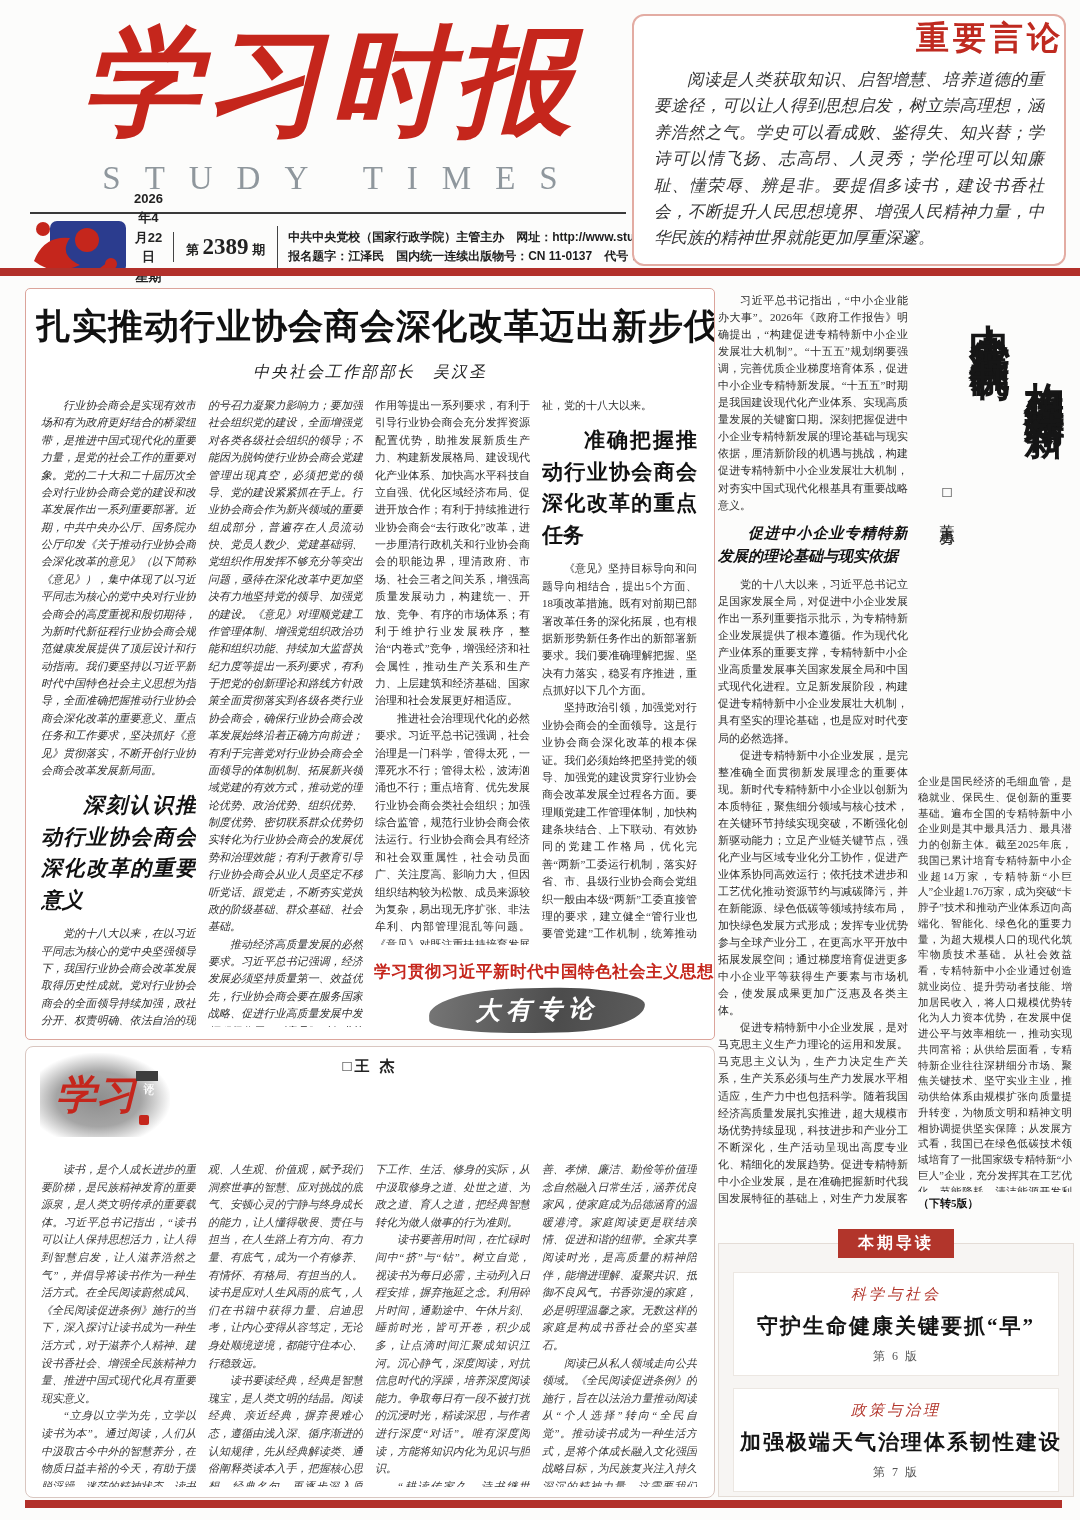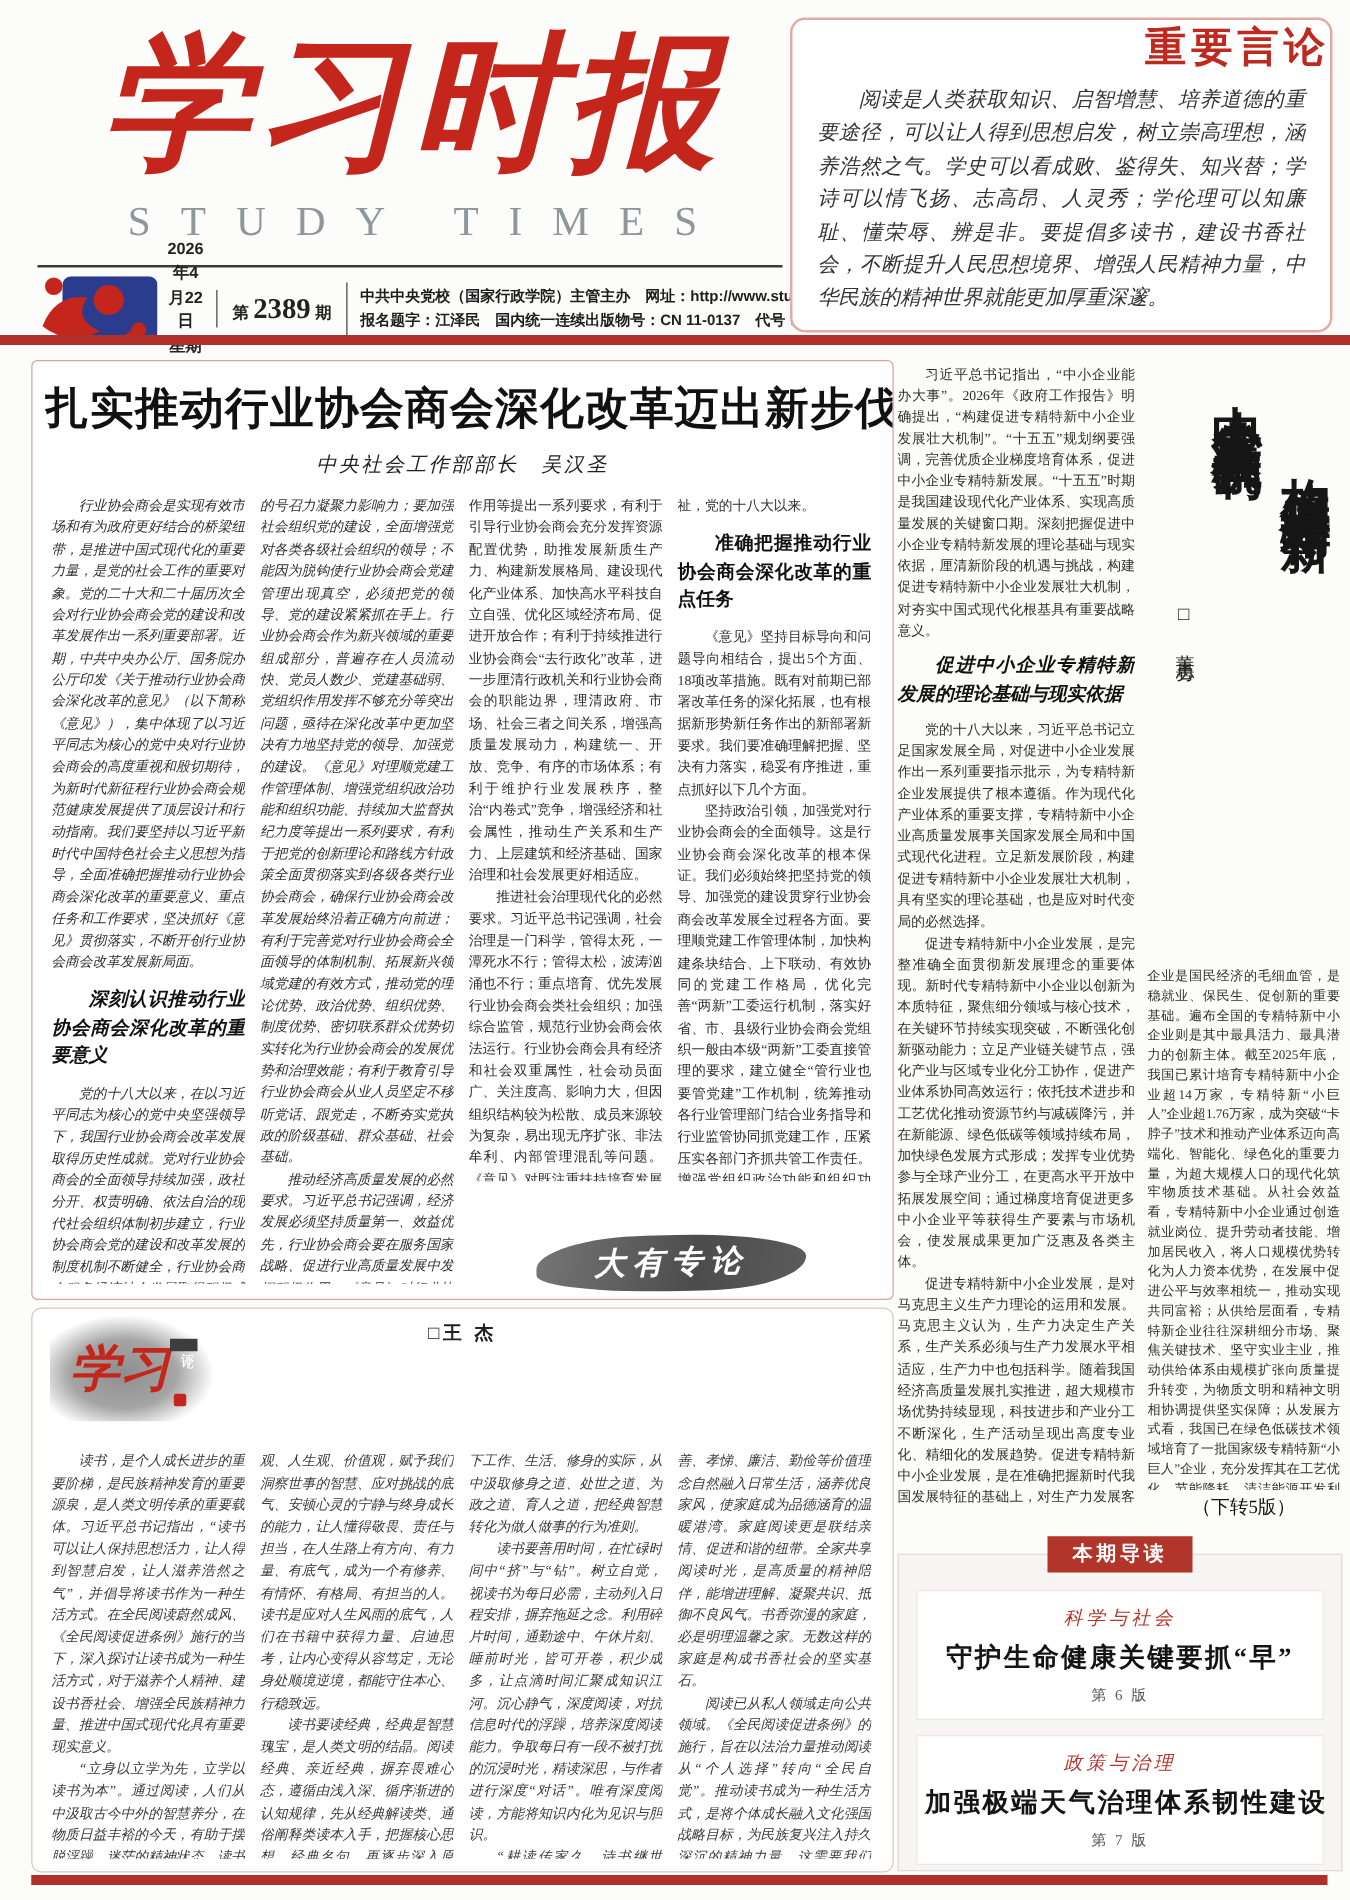--- a/index.html
+++ b/index.html
@@ -47,21 +47,21 @@
   .main-headline{margin:14px 10px 0 10px;text-align:center;font-size:35px;font-weight:900;color:#111;letter-spacing:1px;white-space:nowrap;}
   .main-byline{margin-top:12px;text-align:center;font-size:16px;color:#222;font-style:italic;letter-spacing:2px;}
   .cols{position:absolute;left:15px;top:108px;width:658px;display:flex;gap:12px;}
   .col{width:155px;overflow:hidden;font-size:11px;line-height:1.58;color:#2e2e2e;}
   .col p{margin:0;text-align:justify;text-indent:2em;}
   .col p.cont{text-indent:0;}
   .h-col1,.h-col2{height:630px;font-style:italic;}
   .h-col3,.h-col4{height:548px;}
   .subhead{
     font-family:"Liberation Sans","DejaVu Sans",sans-serif;
-    font-size:15px;font-weight:700;color:#111;line-height:1.5;
+    font-size:21px;font-weight:700;color:#111;line-height:1.5;
     margin:10px 0;text-align:justify;text-indent:2em;
   }
   .banner{position:absolute;right:14px;bottom:6px;width:326px;text-align:center;}
   .banner-line{font-size:16.5px;font-weight:900;color:#c5261c;white-space:nowrap;
     font-family:"Liberation Sans","DejaVu Sans",sans-serif;letter-spacing:0.5px;}
   .banner-brush{
     display:inline-block;margin-top:5px;padding:5px 46px 7px 46px;
     background:linear-gradient(100deg,#767676,#4c4c4c 60%,#5c5c5c);
     border-radius:46% 54% 40% 60% / 62% 48% 64% 38%;
     transform:rotate(-1.5deg);
@@ -76,21 +76,21 @@
   .r-rightcol{width:154px;display:flex;flex-direction:column;}
   .v-head{
     writing-mode:vertical-rl;height:478px;width:100%;
     font-weight:900;color:#161616;
   }
   .v-line1{display:block;font-size:40px;letter-spacing:5px;padding-top:58px;}
   .v-line2{display:block;font-size:40px;letter-spacing:4px;padding-top:0;margin-left:6px;}
   .v-author{display:block;font-size:15px;font-weight:400;padding-top:192px;margin-left:10px;letter-spacing:4px;color:#222;}
   .r-colB{height:418px;overflow:hidden;font-size:10.5px;line-height:1.5;color:#2e2e2e;margin-top:4px;}
   .r-colB p{margin:0;text-align:justify;text-indent:0;}
-  .r-continue{text-align:center;font-size:15px;font-weight:400;color:#111;margin-top:4px;}
+  .r-continue{text-align:left;font-size:11px;font-weight:700;color:#111;margin-top:4px;}
   
   .guide-box{
     left:718px;top:1243px;width:354px;height:252px;
     background:#f7f5f3;border:1px solid #e4dcd6;
   }
   .guide-badge{
     position:absolute;top:-15px;left:50%;transform:translateX(-50%);
     background:#b2352b;color:#fff;font-size:16px;font-weight:700;letter-spacing:3px;
     padding:4px 20px;font-family:"Liberation Sans","DejaVu Sans",sans-serif;white-space:nowrap;
   }
@@ -181,20 +181,21 @@
       <p>推进社会治理现代化的必然要求。习近平总书记强调，社会治理是一门科学，管得太死，一潭死水不行；管得太松，波涛汹涌也不行；重点培育、优先发展行业协会商会类社会组织；加强综合监管，规范行业协会商会依法运行。行业协会商会具有经济和社会双重属性，社会动员面广、关注度高、影响力大，但因组织结构较为松散、成员来源较为复杂，易出现无序扩张、非法牟利、内部管理混乱等问题。《意见》对既注重扶持培育发展又注重严格监督管理，健全综合治理体系、优化发展环境等提出一系列要求，有利于用好管与放辩证法，推动行业协会商会规范运作、转型发展，有效防范和化解行业协会商会领域各类风险，持续营造活力与秩序相统一、发展与安全相统筹的良好局面；有利于发挥行业协会商会组织动员、链接资源优势，引导广大会员和行业从业人员履行社会责任，凝聚服务群众，积极参与社会治理、志愿服务等工作，增进社会福</p>
     </div>
     <div class="col h-col4">
       <p class="cont">祉，党的十八大以来。</p>
       <div class="subhead">准确把握推动行业协会商会深化改革的重点任务</div>
       <p>《意见》坚持目标导向和问题导向相结合，提出5个方面、18项改革措施。既有对前期已部署改革任务的深化拓展，也有根据新形势新任务作出的新部署新要求。我们要准确理解把握、坚决有力落实，稳妥有序推进，重点抓好以下几个方面。</p>
       <p>坚持政治引领，加强党对行业协会商会的全面领导。这是行业协会商会深化改革的根本保证。我们必须始终把坚持党的领导、加强党的建设贯穿行业协会商会改革发展全过程各方面。要理顺党建工作管理体制，加快构建条块结合、上下联动、有效协同的党建工作格局，优化完善“两新”工委运行机制，落实好省、市、县级行业协会商会党组织一般由本级“两新”工委直接管理的要求，建立健全“管行业也要管党建”工作机制，统筹推动各行业管理部门结合业务指导和行业监管协同抓党建工作，压紧压实各部门齐抓共管工作责任。增强党组织政治功能和组织功能，深化拓展“两个覆盖”，健全行业协会商会党组织发挥作用机制，强化引领发展的政治责任，加强对重大事项的政治把关，持续提升行业协会商会党建质量。加强换届规范和负责人队伍建设，建立健全理事会按期换届和负责人到龄督促提醒机制，推动理事会“到届即换”、负责人“到龄即退”，加强负责人人选审核和监督管理。（下转3版）</p>
     </div>
   </div>
   <div class="banner">
+    <div class="banner-line">学习贯彻习近平新时代中国特色社会主义思想</div>
     <div class="banner-brush">大有专论</div>
   </div>
 </div>
 
 <div class="abs right-art">
   <div class="right-flex">
     <div class="r-leftcol">
       <p>习近平总书记指出，“中小企业能办大事”。2026年《政府工作报告》明确提出，“构建促进专精特新中小企业发展壮大机制”。“十五五”规划纲要强调，完善优质企业梯度培育体系，促进中小企业专精特新发展。“十五五”时期是我国建设现代化产业体系、实现高质量发展的关键窗口期。深刻把握促进中小企业专精特新发展的理论基础与现实依据，厘清新阶段的机遇与挑战，构建促进专精特新中小企业发展壮大机制，对夯实中国式现代化根基具有重要战略意义。</p>
       <div class="r-subhead">促进中小企业专精特新发展的理论基础与现实依据</div>
       <p>党的十八大以来，习近平总书记立足国家发展全局，对促进中小企业发展作出一系列重要指示批示，为专精特新企业发展提供了根本遵循。作为现代化产业体系的重要支撑，专精特新中小企业高质量发展事关国家发展全局和中国式现代化进程。立足新发展阶段，构建促进专精特新中小企业发展壮大机制，具有坚实的理论基础，也是应对时代变局的必然选择。</p>

